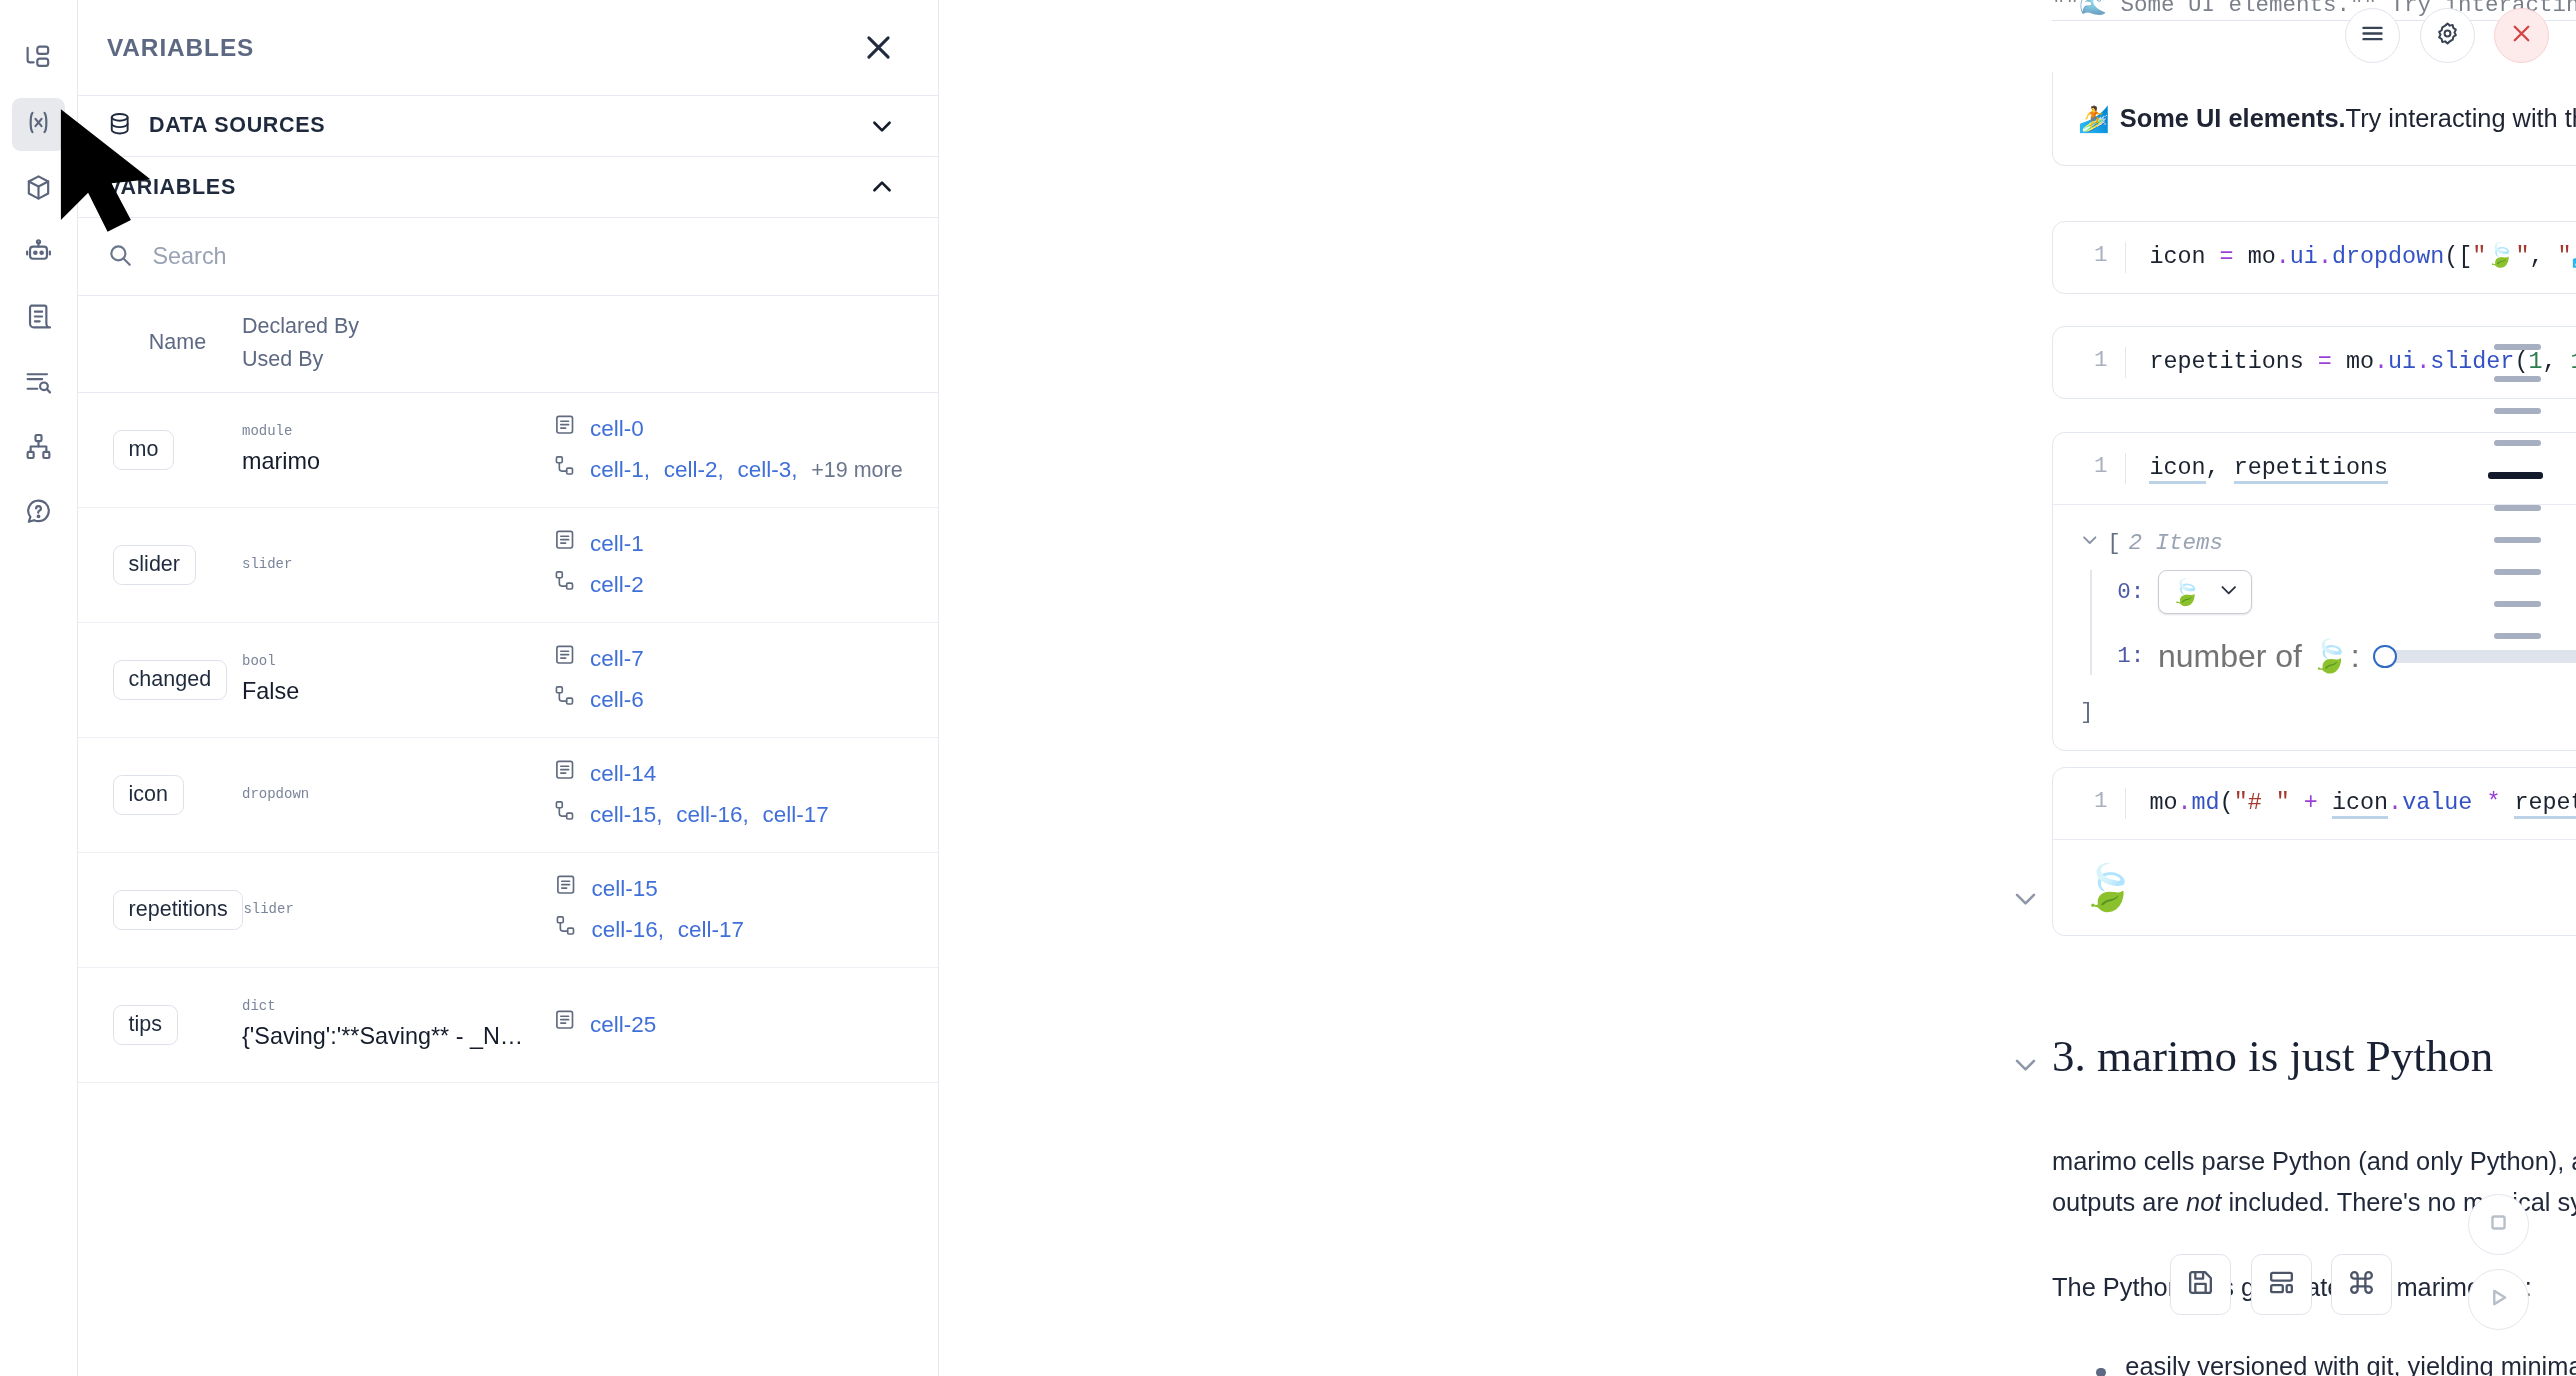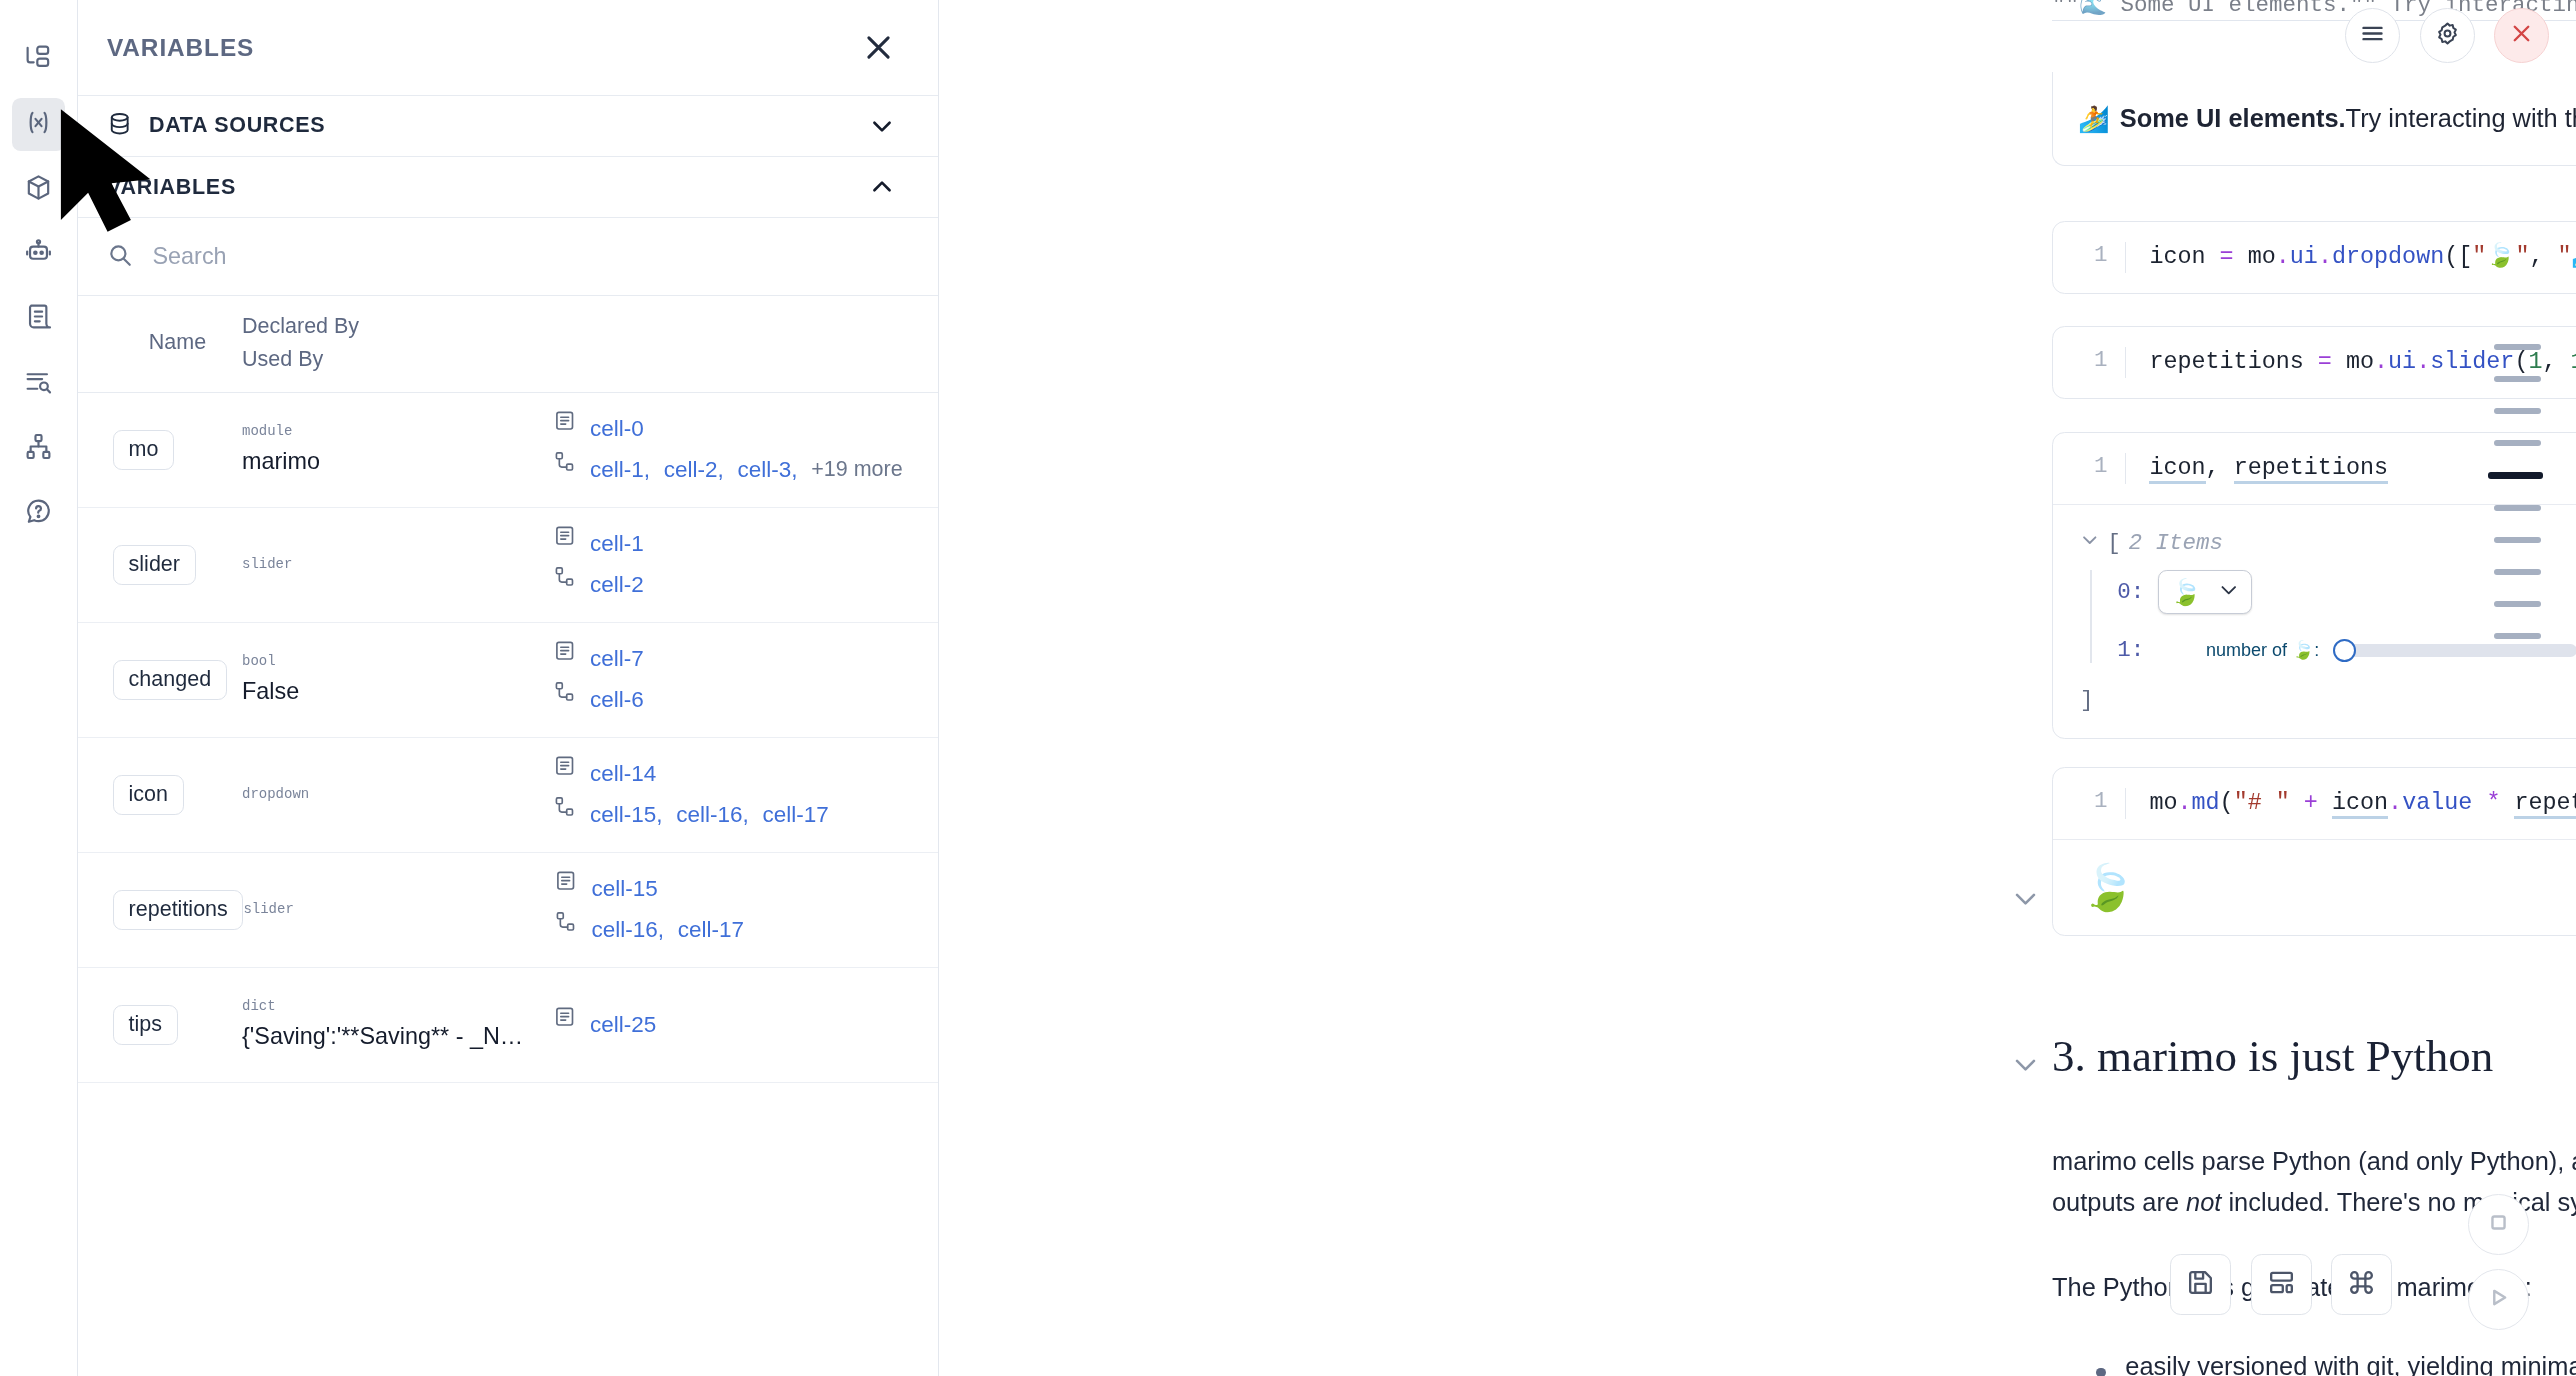--- a/index.html
+++ b/index.html
@@ -91,21 +91,21 @@
   }
   .type-text {
     font-family: "Liberation Mono", monospace; font-size: 14px;
     color: #7a849a; line-height: 1.65;
   }
   .value-text {
     font-size: 23.4px; color: #151c2c; line-height: 1.55;
     white-space: nowrap; overflow: hidden; text-overflow: ellipsis;
     max-width: 293px; font-family: "Liberation Sans", sans-serif;
   }
-  .cellline { display: flex; gap: 13.7px; line-height: 1.8; }
+  .cellline { display: flex; align-items: center; gap: 13.7px; line-height: 1.8; }
   .cellline svg { width: 23.4px; height: 23.4px; color: #606b80; flex: 0 0 23.4px; }
   .celllink {
     color: #3f6fd8; font-size: 22.5px; cursor: pointer;
     font-family: "Liberation Sans", sans-serif;
   }
   .more { color: #6b768c; font-size: 21.5px; }
 
   
   .notebook {
     flex: 1 1 auto; position: relative; height: 100%;
@@ -174,21 +174,21 @@
   .tree-body { border-left: 2px solid #e2e6ed; margin-left: 9.8px; padding-left: 25.4px; margin-top: 13.7px; }
   .tree-item { display: flex; align-items: center; gap: 13.7px; margin-bottom: 23.4px; }
   .tree-idx { font-family: "Liberation Mono", monospace; font-size: 22.5px; color: #4d5aa8; }
   .dd {
     border: 1px solid #c7ccd6; border-radius: 8.8px; background: #fff;
     padding: 5.9px 11.7px; display: flex; align-items: center; gap: 15.6px;
     box-shadow: 0 1px 2px rgba(0,0,0,.12); cursor: pointer;
   }
   .dd .emo { font-size: 25.4px; }
   .dd svg { width: 21.5px; height: 21.5px; color: #2b3445; }
-  .slider-label { font-size: 18px; color: #0c4a6e; margin-left: 48px; }
+  .slider-label { font-size: 32px; color: #737373; }
   .slider-wrap { position: relative; width: 244px; height: 21.5px; display: flex; align-items: center; }
   .slider-track { position: absolute; left: 9.8px; right: 0; height: 12.7px; border-radius: 6.8px; background: #dfe3ec; }
   .slider-thumb {
     position: absolute; left: 0; width: 23.4px; height: 23.4px; border-radius: 50%;
     border: 2.9px solid #2f6bc4; background: #fff; cursor: pointer;
   }
   .tree-close { font-family: "Liberation Mono", monospace; font-size: 22.5px; color: #646e84; margin-top: 5.9px; }
 
   .cell-collapse {
     position: absolute; width: 29px; height: 29px; color: #8d97a8; cursor: pointer;

